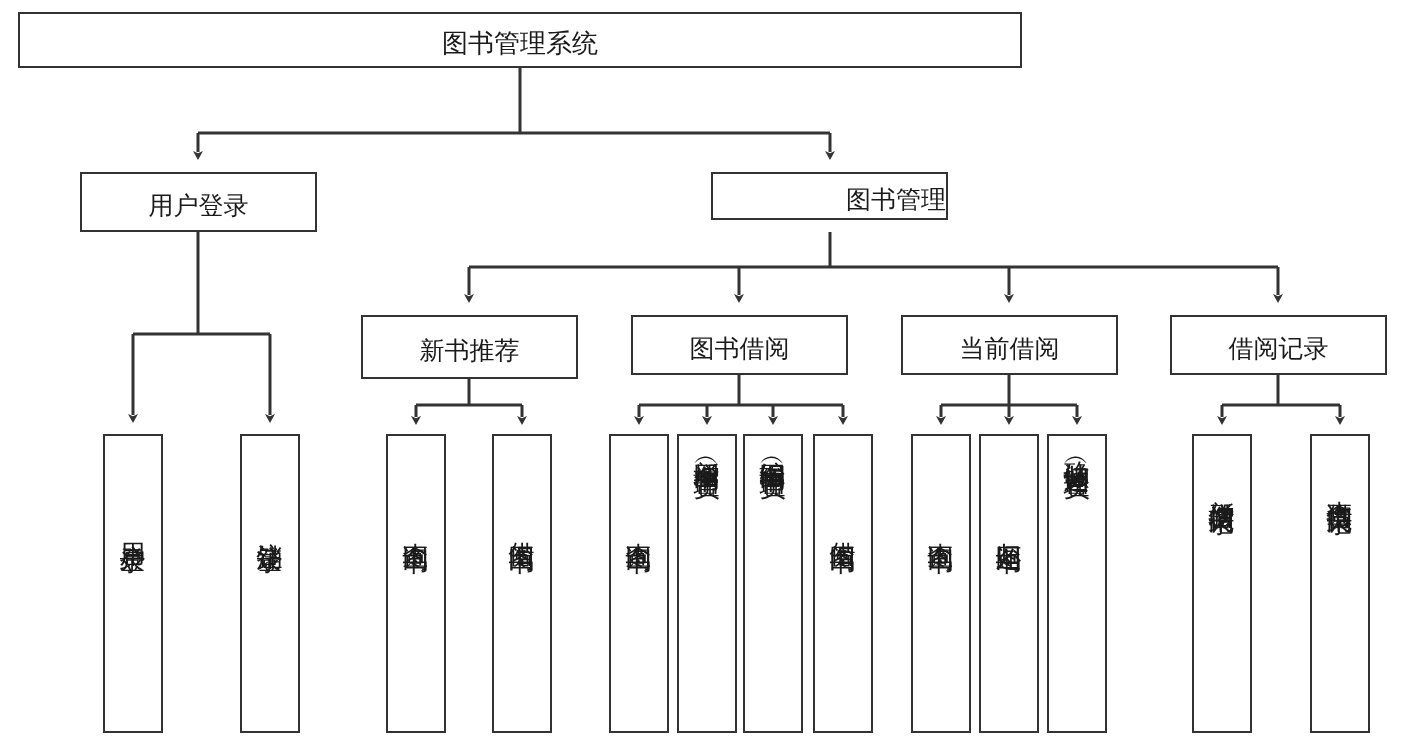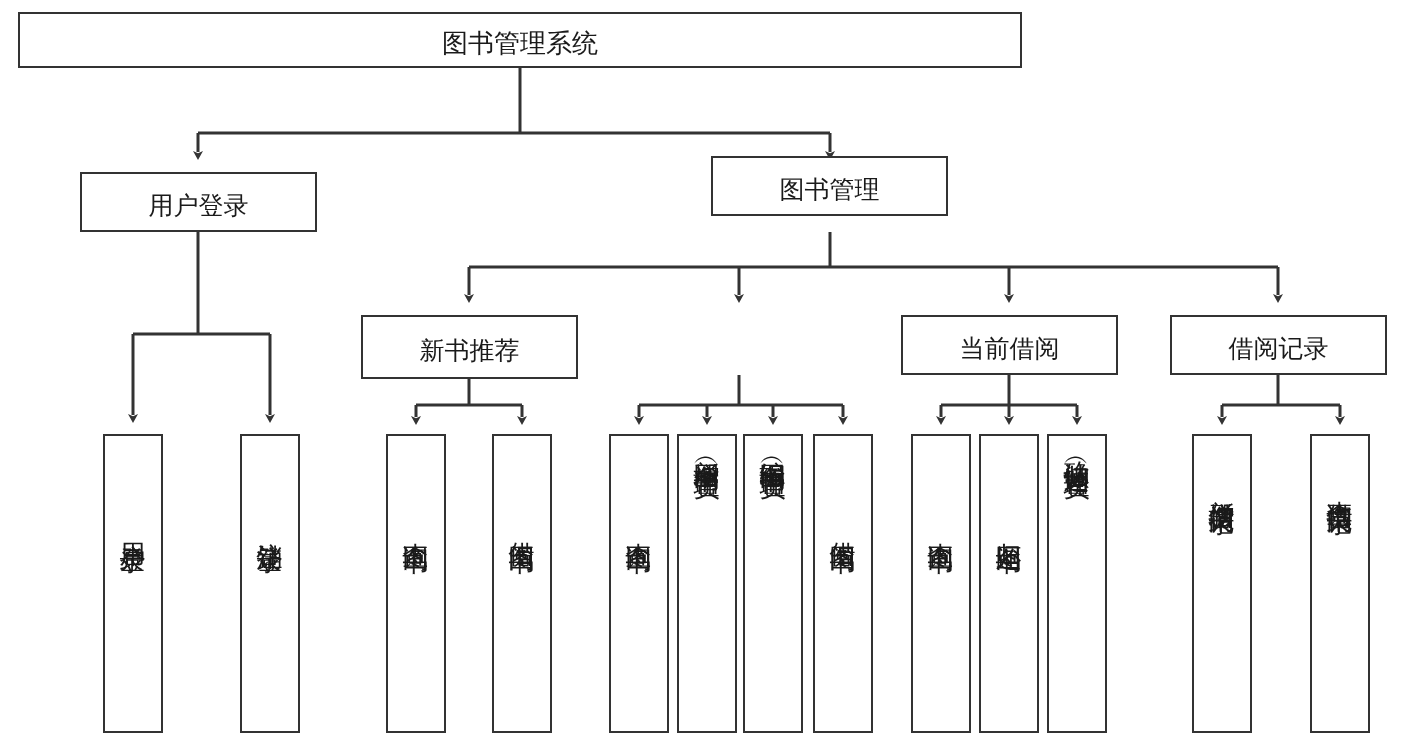--- a/index.html
+++ b/index.html
@@ -125,26 +125,29 @@
     </g>
   </svg>
 
   <div class="node horizontal root" style="left:18px; top:12px; width:1004px; height:56px;">
     <span class="label">图书管理系统</span>
   </div>
 
   <div class="node horizontal" style="left:80px; top:172px; width:237px; height:60px;">
     <span class="label">用户登录</span>
   </div>
-  <div class="node horizontal" style="left:711px; top:156px; width:237px; height:60px;">
+  <div class="node horizontal" style="left:711px; top:172px; width:237px; height:48px;justify-content:flex-end;">
     <span class="label">图书管理</span>
   </div>
 
   <div class="node horizontal" style="left:361px; top:315px; width:217px; height:64px;">
     <span class="label">新书推荐</span>
+  </div>
+  <div class="node horizontal" style="left:631px; top:315px; width:217px; height:60px;">
+    <span class="label">图书借阅</span>
   </div>
   <div class="node horizontal" style="left:1170px; top:315px; width:217px; height:60px;">
     <span class="label">借阅记录</span>
   </div>
   <div class="node horizontal" style="left:901px; top:315px; width:217px; height:60px;">
     <span class="label">当前借阅</span>
   </div>
 
   <div class="node vertical" style="left:103px; top:434px; width:60px; height:299px; padding-top:86px;">
     <span class="label">用户登录</span>

